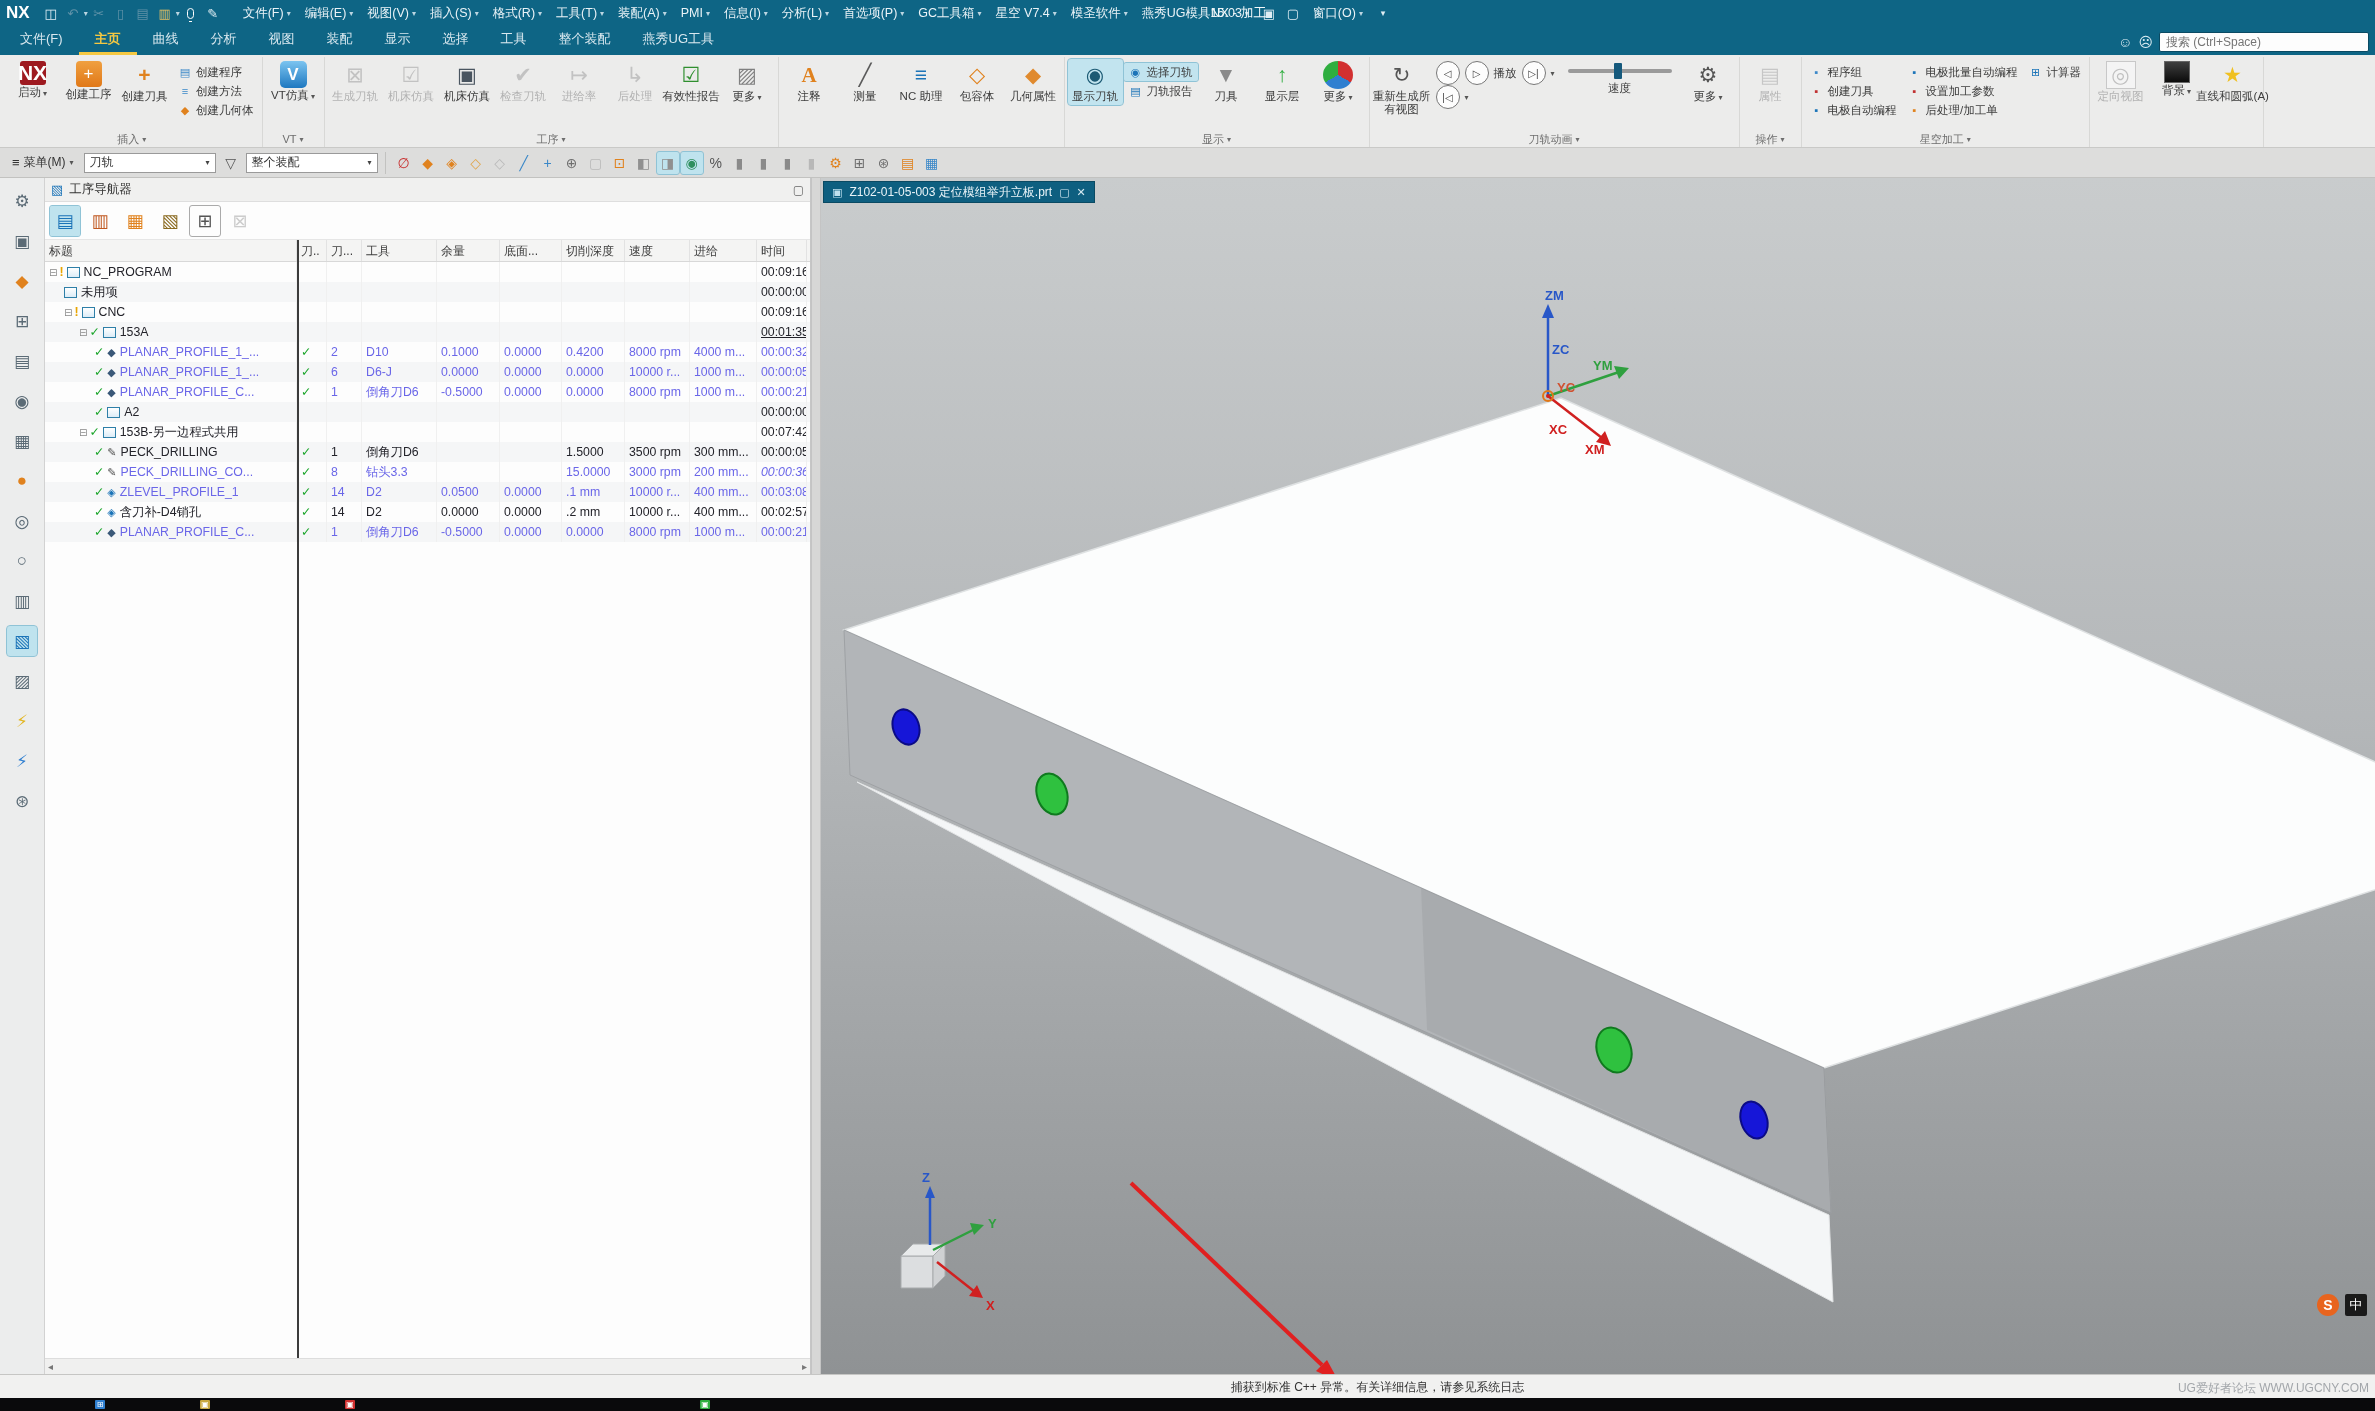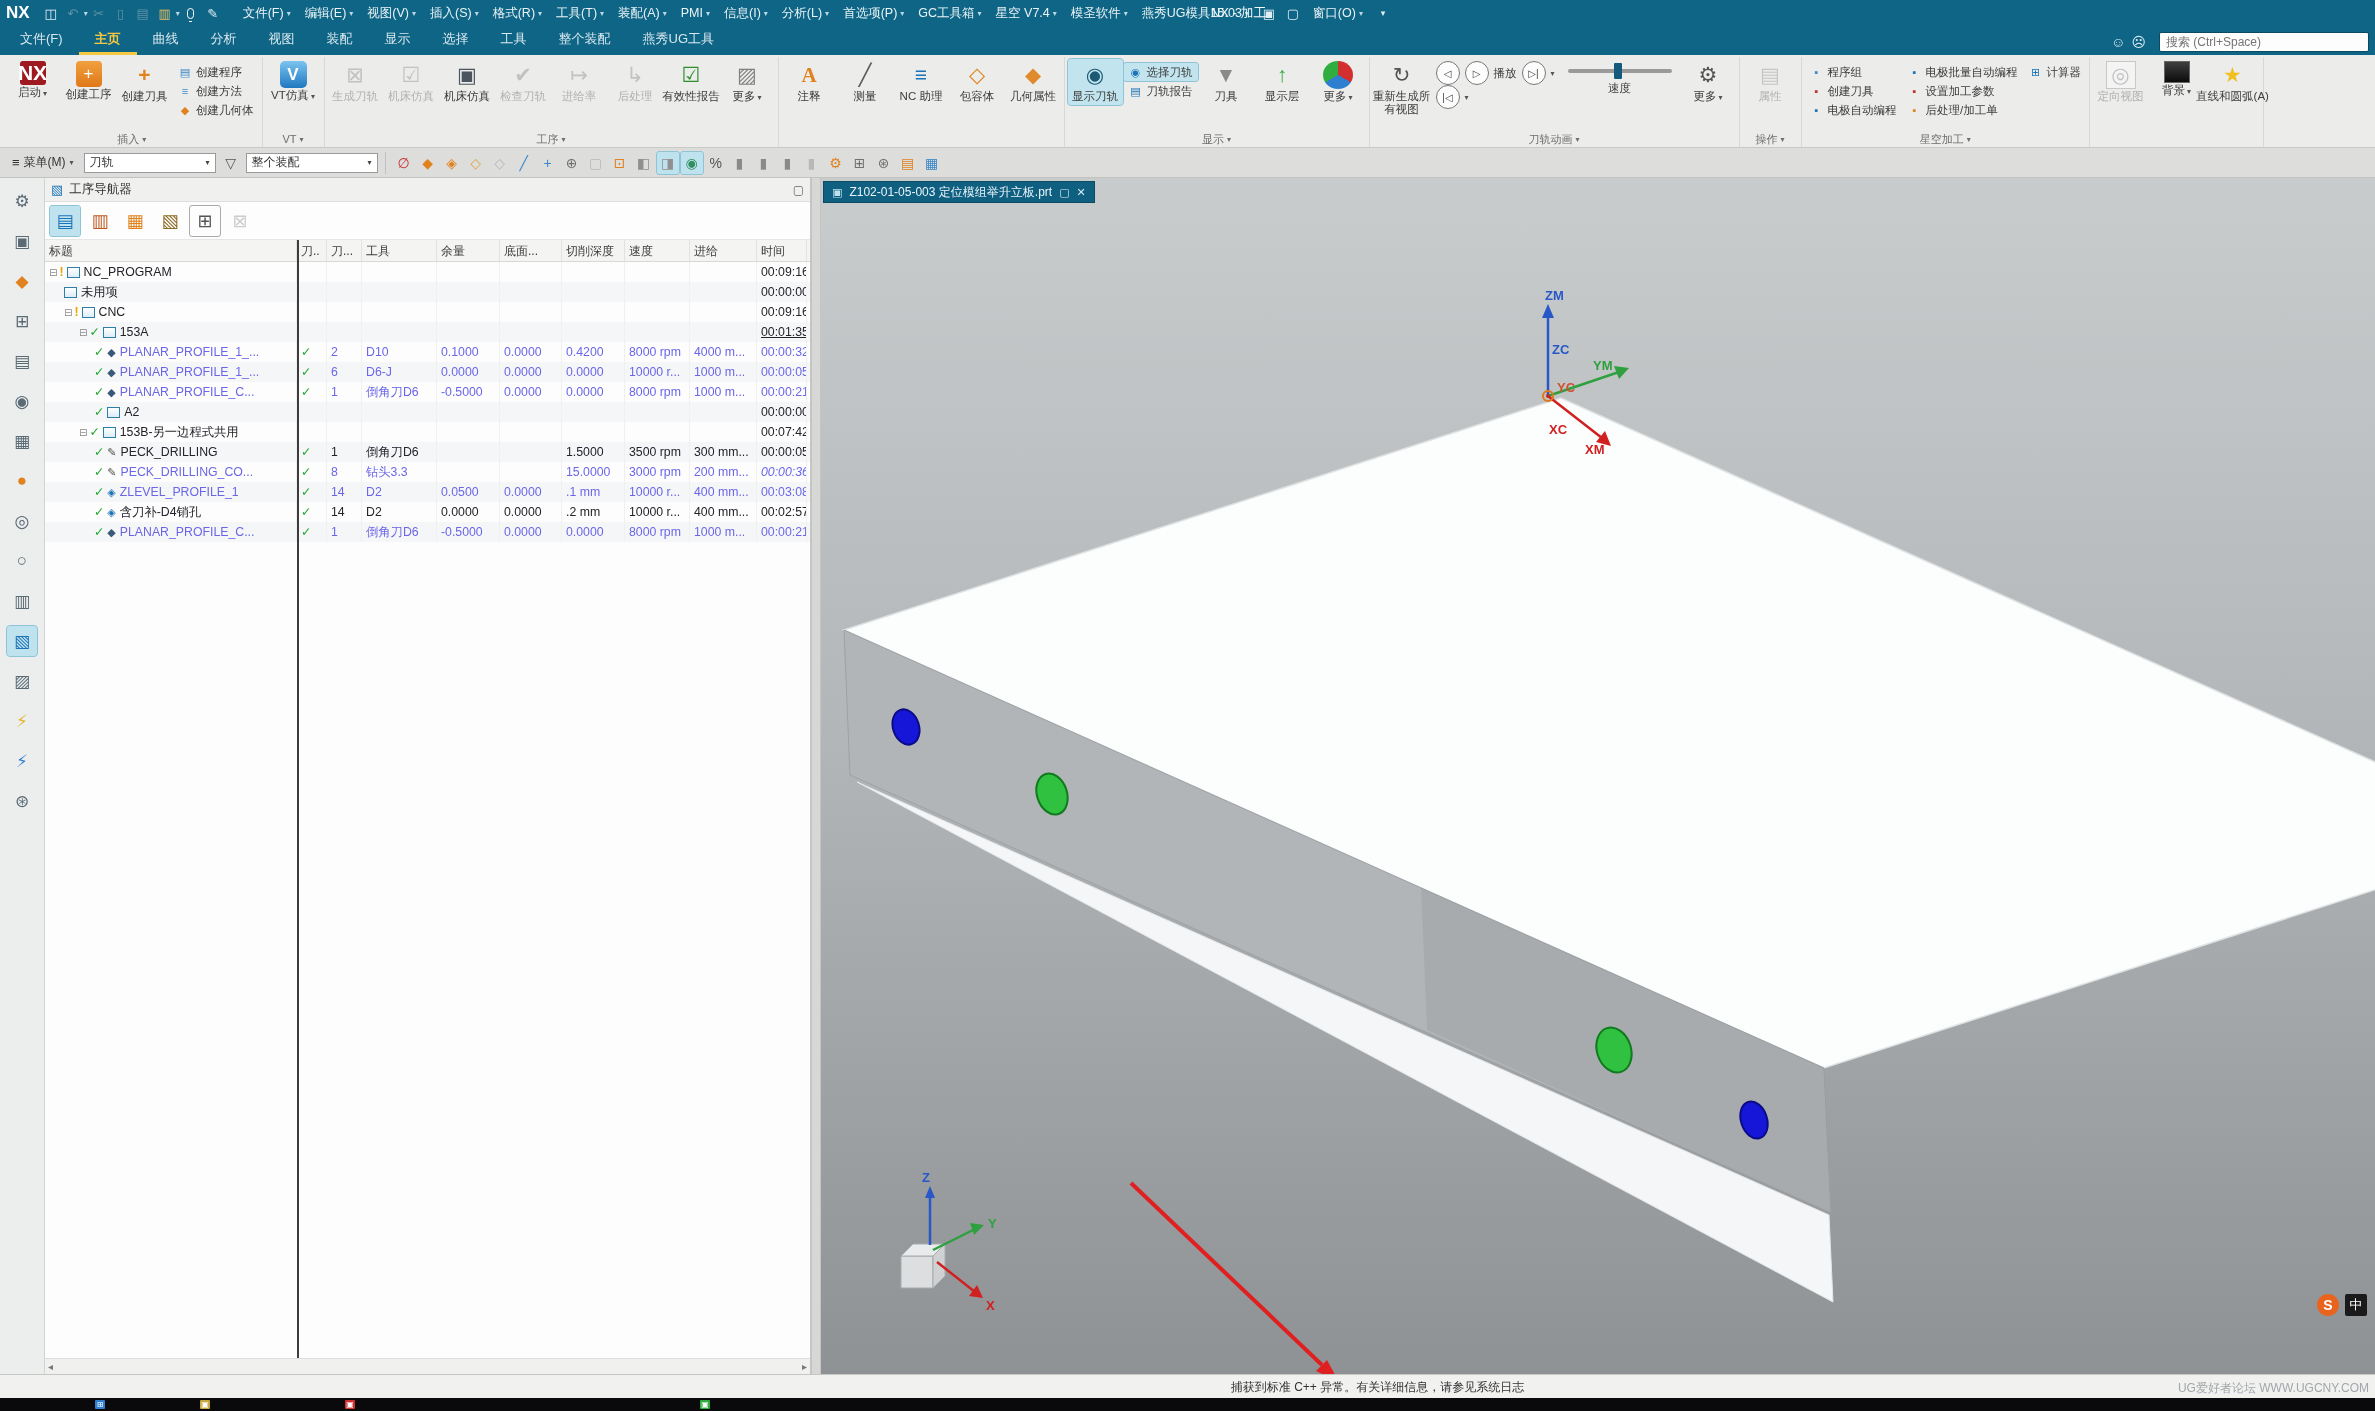--- a/index.html
+++ b/index.html
@@ -23,21 +23,21 @@
             transform:translateX(42%);color:#f2f8fa;font-size:13px;}
 
   
   .tabrow{position:absolute;top:26px;left:0;right:0;height:29px;background:#0e6585;
           display:flex;align-items:flex-end;color:#d9e8ef;font-size:13px;padding-left:4px;}
   .rtab{padding:5px 16px 7px 16px;cursor:default;white-space:nowrap;}
   .rtab.active{color:#f5c842;border-bottom:3px solid #f5c842;padding-bottom:4px;font-weight:bold;}
   .tabright{position:absolute;right:6px;bottom:3px;display:flex;align-items:center;gap:6px;}
   .face{font-size:14px;color:#dfeef4;}
   .searchbox{width:210px;height:20px;background:#fdfdfd;border:1px solid #0a4a63;border-radius:2px;
-             font-size:12px;color:#555;padding:0 6px;font-family:inherit;margin-left:7px;}
+             font-size:12px;color:#555;padding:0 6px;font-family:inherit;}
 
   
   .ribbon{position:absolute;top:55px;left:0;right:0;height:93px;background:#ececeb;
           border-bottom:1px solid #c9c9c7;display:flex;align-items:stretch;padding:2px 2px 0 2px;}
   .rsec{display:flex;flex-direction:column;border-right:1px solid #d8d8d6;padding:0 3px;}
   .ritems{flex:1;display:flex;align-items:flex-start;gap:1px;padding-top:2px;}
   .rlabel{height:16px;font-size:11px;color:#6d6d6d;display:flex;align-items:center;justify-content:center;gap:3px;}
   .rlabel .caret{font-size:8px;}
   .rbig{width:55px;display:flex;flex-direction:column;align-items:center;gap:1px;padding:2px 0;border-radius:3px;}
   .rbig .ic{width:30px;height:28px;display:flex;align-items:center;justify-content:center;font-size:21px;}

